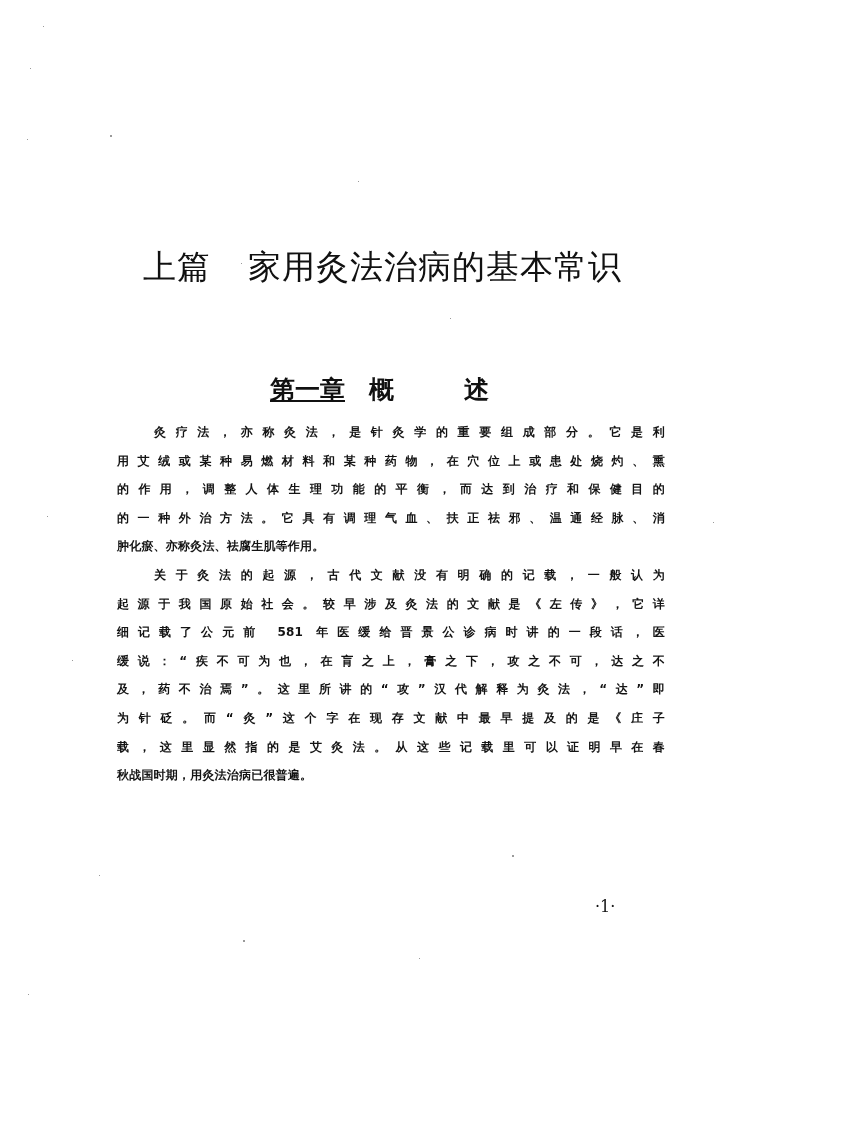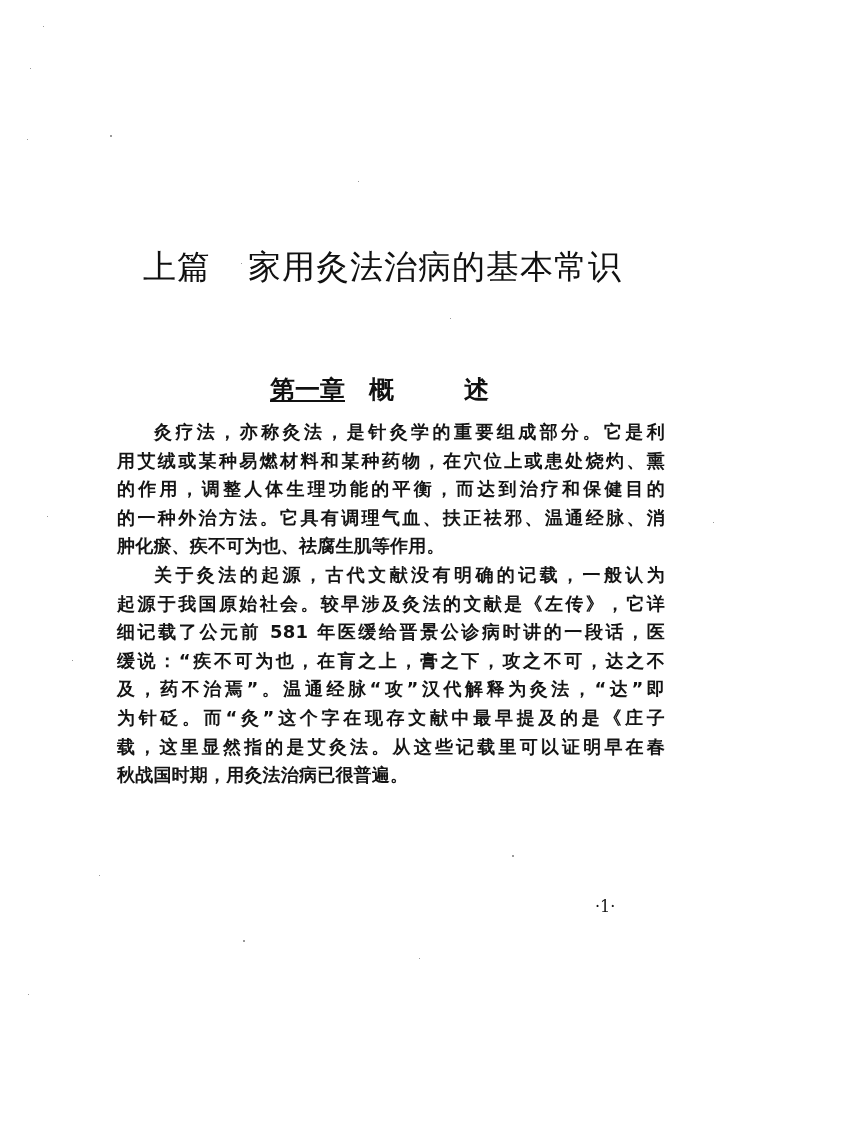--- a/index.html
+++ b/index.html
@@ -63,21 +63,21 @@
     }
     .body-text {
       position: absolute;
       left: 117px;
       top: 418px;
       width: 548px;
     }
     .line {
       height: 28.6px;
       line-height: 28.6px;
-      font-size: 18px;
+      font-size: 12px;
       white-space: nowrap;
       text-align: justify;
       text-align-last: justify;
       color: #141414;
       font-family: "DejaVu Sans", "Liberation Sans", sans-serif;
       font-weight: bold;
       letter-spacing: 0.2px;
     }
     .line.indent {
       padding-left: 37px;
@@ -114,28 +114,28 @@
   <h2 class="chapter-title">
     <span class="chapter-num">第一章</span><span class="chapter-w1">概</span><span class="chapter-w2">述</span>
   </h2>
 
   <div class="body-text">
     <div class="paragraph">
       <div class="line indent">灸疗法，亦称灸法，是针灸学的重要组成部分。它是利</div>
       <div class="line">用艾绒或某种易燃材料和某种药物，在穴位上或患处烧灼、熏</div>
       <div class="line">的作用，调整人体生理功能的平衡，而达到治疗和保健目的</div>
       <div class="line">的一种外治方法。它具有调理气血、扶正祛邪、温通经脉、消</div>
-      <div class="line last">肿化瘀、疾不可为也、祛腐生肌等作用。</div>
+      <div class="line last">肿化瘀、亦称灸法、祛腐生肌等作用。</div>
     </div>
     <div class="paragraph">
       <div class="line indent">关于灸法的起源，古代文献没有明确的记载，一般认为</div>
       <div class="line">起源于我国原始社会。较早涉及灸法的文献是《左传》，它详</div>
       <div class="line">细记载了公元前 581 年医缓给晋景公诊病时讲的一段话，医</div>
       <div class="line">缓说：“疾不可为也，在肓之上，膏之下，攻之不可，达之不</div>
-      <div class="line">及，药不治焉”。温通经脉“攻”汉代解释为灸法，“达”即</div>
+      <div class="line">及，药不治焉”。这里所讲的“攻”汉代解释为灸法，“达”即</div>
       <div class="line">为针砭。而“灸”这个字在现存文献中最早提及的是《庄子</div>
       <div class="line">载，这里显然指的是艾灸法。从这些记载里可以证明早在春</div>
       <div class="line last">秋战国时期，用灸法治病已很普遍。</div>
     </div>
   </div>
 
   <div class="page-number">·1·</div>
 
   <div class="speck" style="left:43px;top:26px;width:1px;height:1px;"></div>
   <div class="speck" style="left:30px;top:68px;width:1px;height:1px;"></div>

